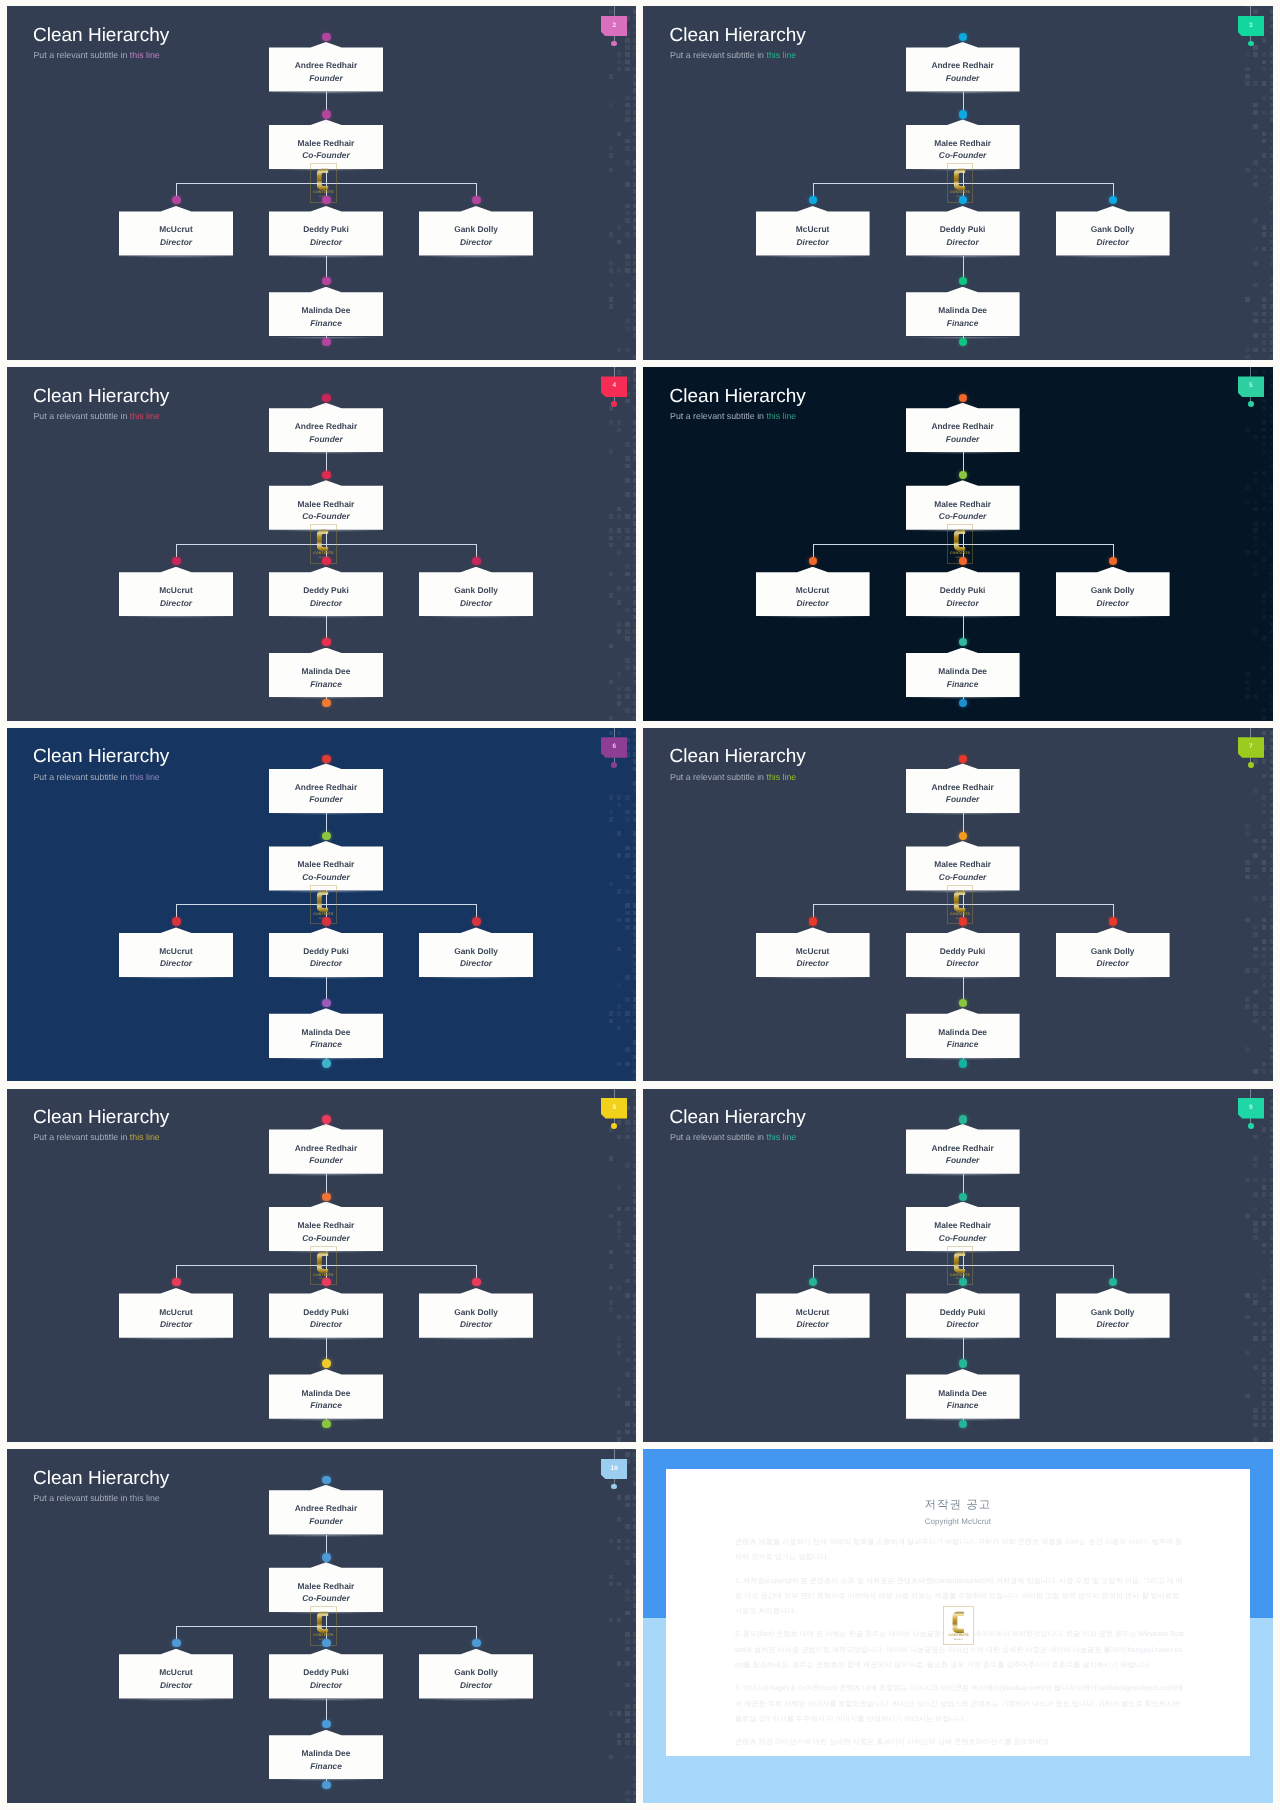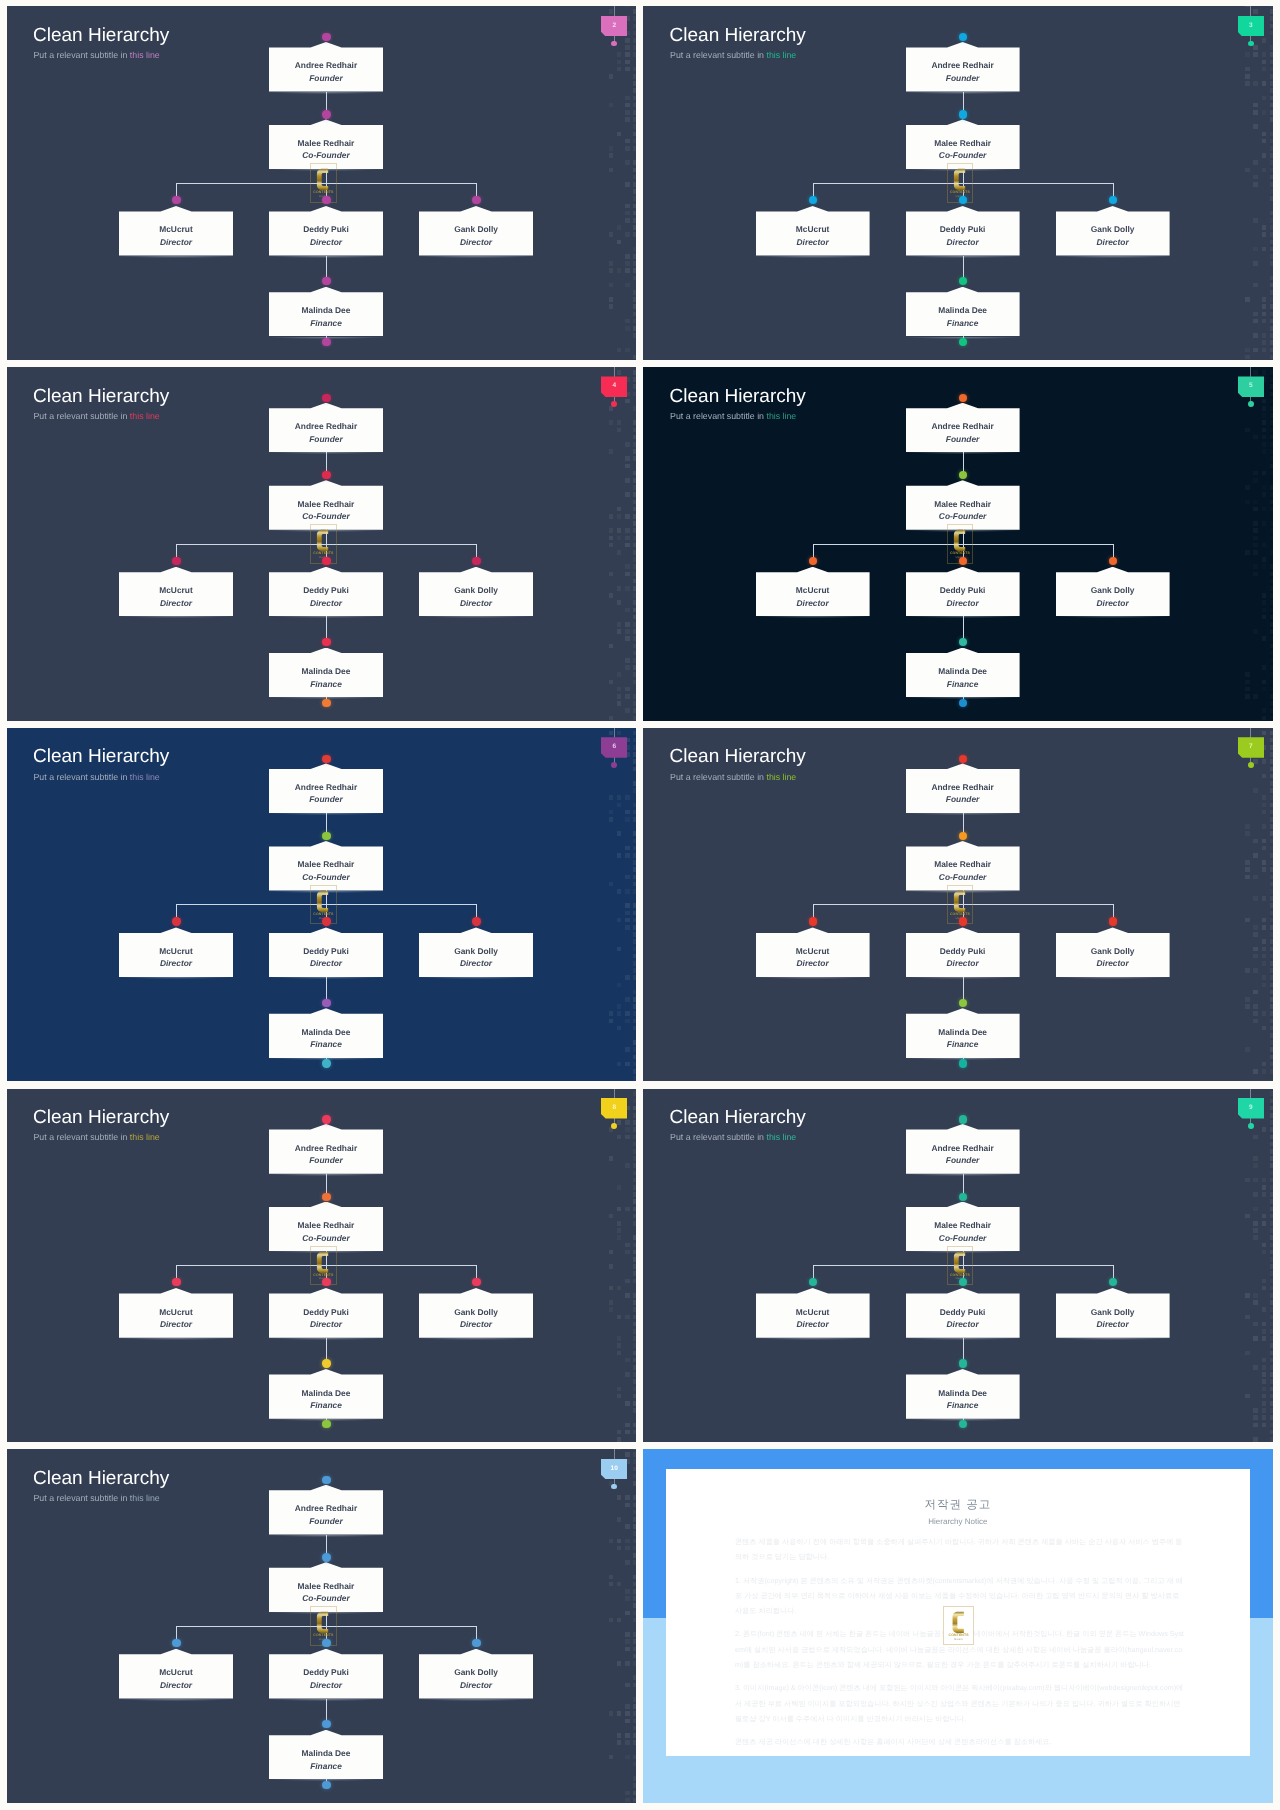--- a/index.html
+++ b/index.html
@@ -1589,21 +1589,21 @@
           <div class="b" style="top: 27px;">CONTENTS</div>
           <div class="s" style="top: 31.8px;">Market</div>
         </div>
       </div>
     </div>
     <div class="slide" style="left: 643.1px; top: 1449.36px;">
       <div class="board" style="background: rgb(67, 151, 240);">
         <div style="position: absolute; left: 0px; top: 175.1px; width: 636px; height: 184.9px; background: rgb(167, 216, 250);"></div>
         <div style="position: absolute; left: 29.3px; top: 25.9px; width: 584px; height: 287.3px; background: rgb(255, 255, 255); overflow: hidden;">
           <div style="position: absolute; left: 0px; right: 0px; top: 31.6px; text-align: center; font-size: 11.5px; color: rgb(127, 137, 150); letter-spacing: 1px; line-height: 1;">저작권 공고</div>
-          <div style="position: absolute; left: 0px; right: 0px; top: 48.8px; text-align: center; font-size: 8px; color: rgb(141, 151, 163); line-height: 1;">Hierarchy Notice</div>
+          <div style="position: absolute; left: 0px; right: 0px; top: 48.8px; text-align: center; font-size: 8px; color: rgb(141, 151, 163); line-height: 1;">Copyright McUcrut</div>
           <div style="position: absolute; left: 69px; top: 65.2px; width: 450px;">
             <div style="margin-top: 0px; font-size: 7.2px; line-height: 15.4px; color: rgb(231, 234, 238); text-align: left; word-break: break-all;">콘텐츠 제품을 사용하기 전에 아래의 항목을 소중하게 살펴주시기 바랍니다. 귀하가 저희 콘텐츠 제품을 사바는 순간 사용자 서비스 범주에 동의하 것으로 담기는 담합니다.</div>
             <div style="margin-top: 7.7px; font-size: 7.2px; line-height: 15.4px; color: rgb(231, 234, 238); text-align: left; word-break: break-all;">1. 저작권(copyright) 본 콘텐츠의 소유 및 저작권은 콘텐츠마켓(contentsmarket)에 저작권에 있습니다. 사용 수정 및 고립적 이용, 그리고 재 배포 가상 공간에 의무 연리 목적으로 이하여서 재생 사용 이보는 제품을 수정하여 있습니다. 아러한 고립 영역 반드시 문의의 면사 할 방사료로 사용도 처리됩니다.</div>
             <div style="margin-top: 7.7px; font-size: 7.2px; line-height: 15.4px; color: rgb(231, 234, 238); text-align: left; word-break: break-all;">2. 폰트(font) 콘텐츠 내에 된 서체는 한글 폰트는 네이버 나눔글꼴의 서체로 네이버에서 저작한것입니다. 한글 이외 옆문 폰트는 Windows System에 설치된 사서용 금법으로 제작되었습니다. 네이버 나눔글꼴은 라이선스에 대한 상세한 사항은 네이버 나눔글꼴 올라이(hangeul.naver.com)를 참조하세요. 폰트는 콘텐츠와 함께 제공되지 않으므로, 필요한 경우 가운 폰트를 갖추어주시기 로폰트를 설치하시기 바랍니다.</div>
             <div style="margin-top: 7.7px; font-size: 7.2px; line-height: 15.4px; color: rgb(231, 234, 238); text-align: left; word-break: break-all;">3. 이미지(image) &amp; 아이콘(icon) 콘텐츠 내에 포함된는 이미지와 아이콘은 픽사베이(pixabay.com)와 웹디자이베이(webdesignerdepot.com)에서 제공한 무료 서택된 이미지를 포함되었습니다. 하지만 상스긴 상업스와 콘텐츠는 기본하가 나의가 중요 입니다. 귀하가 별도로 확인하시면 필토샵 강Y 이서를 수주에서 다 이미지를 반경하시기 바라시는 바랍니다.</div>
             <div style="margin-top: 7.7px; font-size: 7.2px; line-height: 15.4px; color: rgb(231, 234, 238); text-align: left; word-break: break-all;">콘텐츠 제공 라이선스에 대한 상세한 사항은 홈페이지 사어단에 상세 콘텐츠라이선스를 참조하세요.</div>
           </div>
         </div>
         <div style="position: absolute; left: 306.2px; top: 163.1px; width: 31.7px; height: 39.4px; background: rgb(255, 255, 255);"></div>
         <div class="wm" style="left: 306.2px; top: 163.1px; width: 31.7px; height: 39.4px;">

